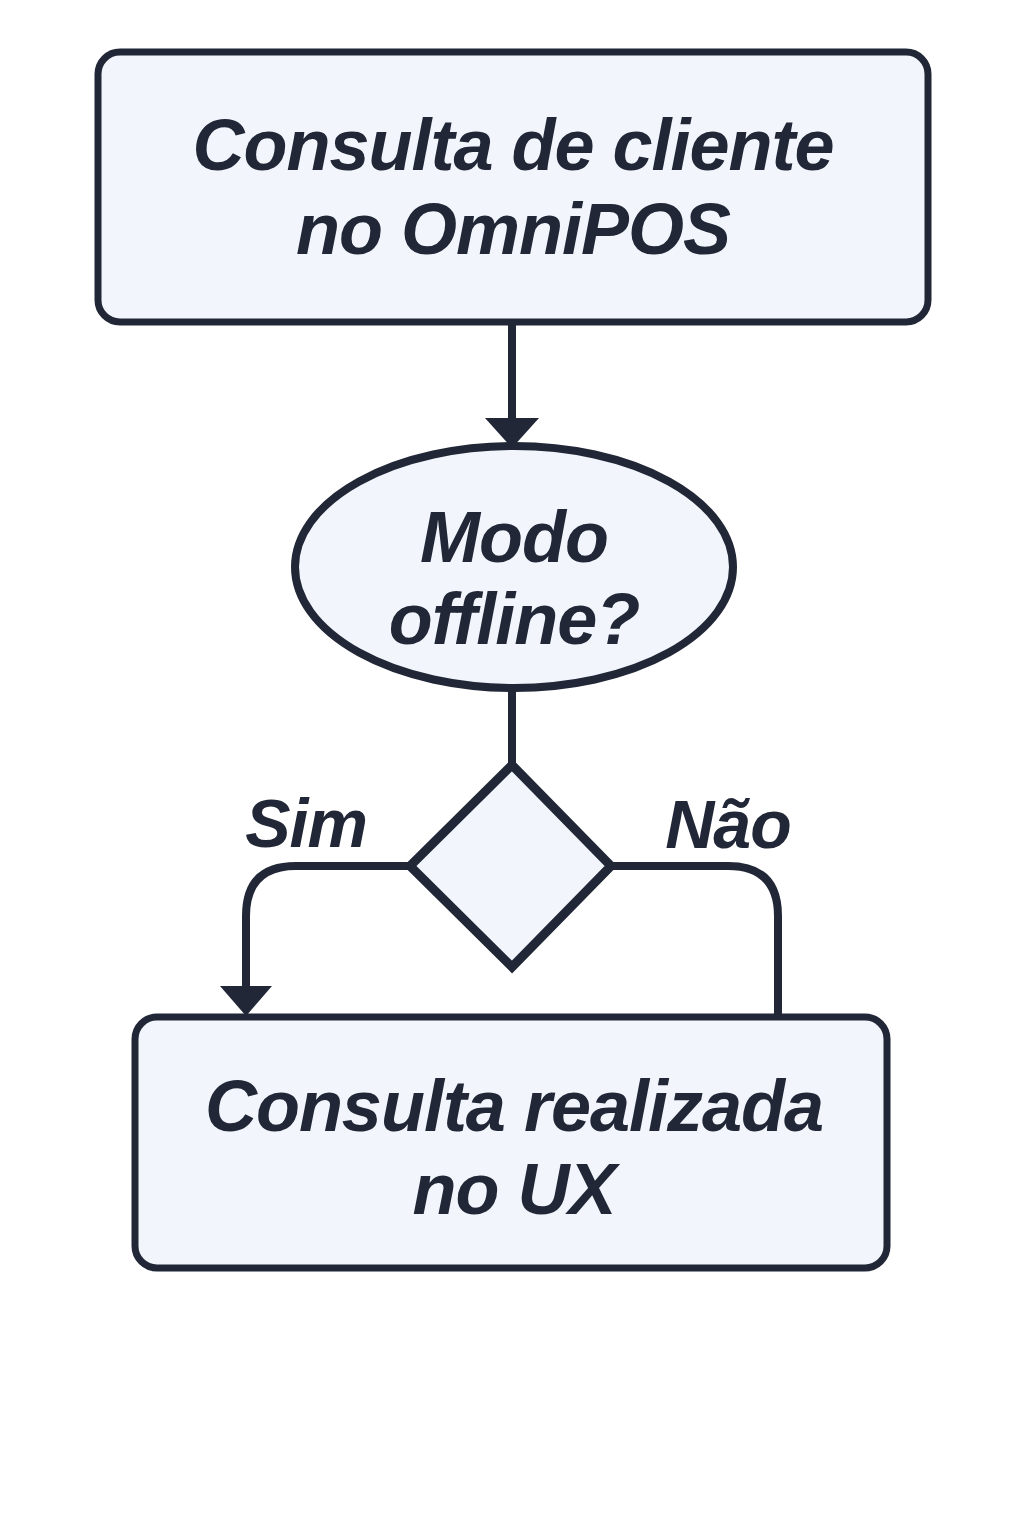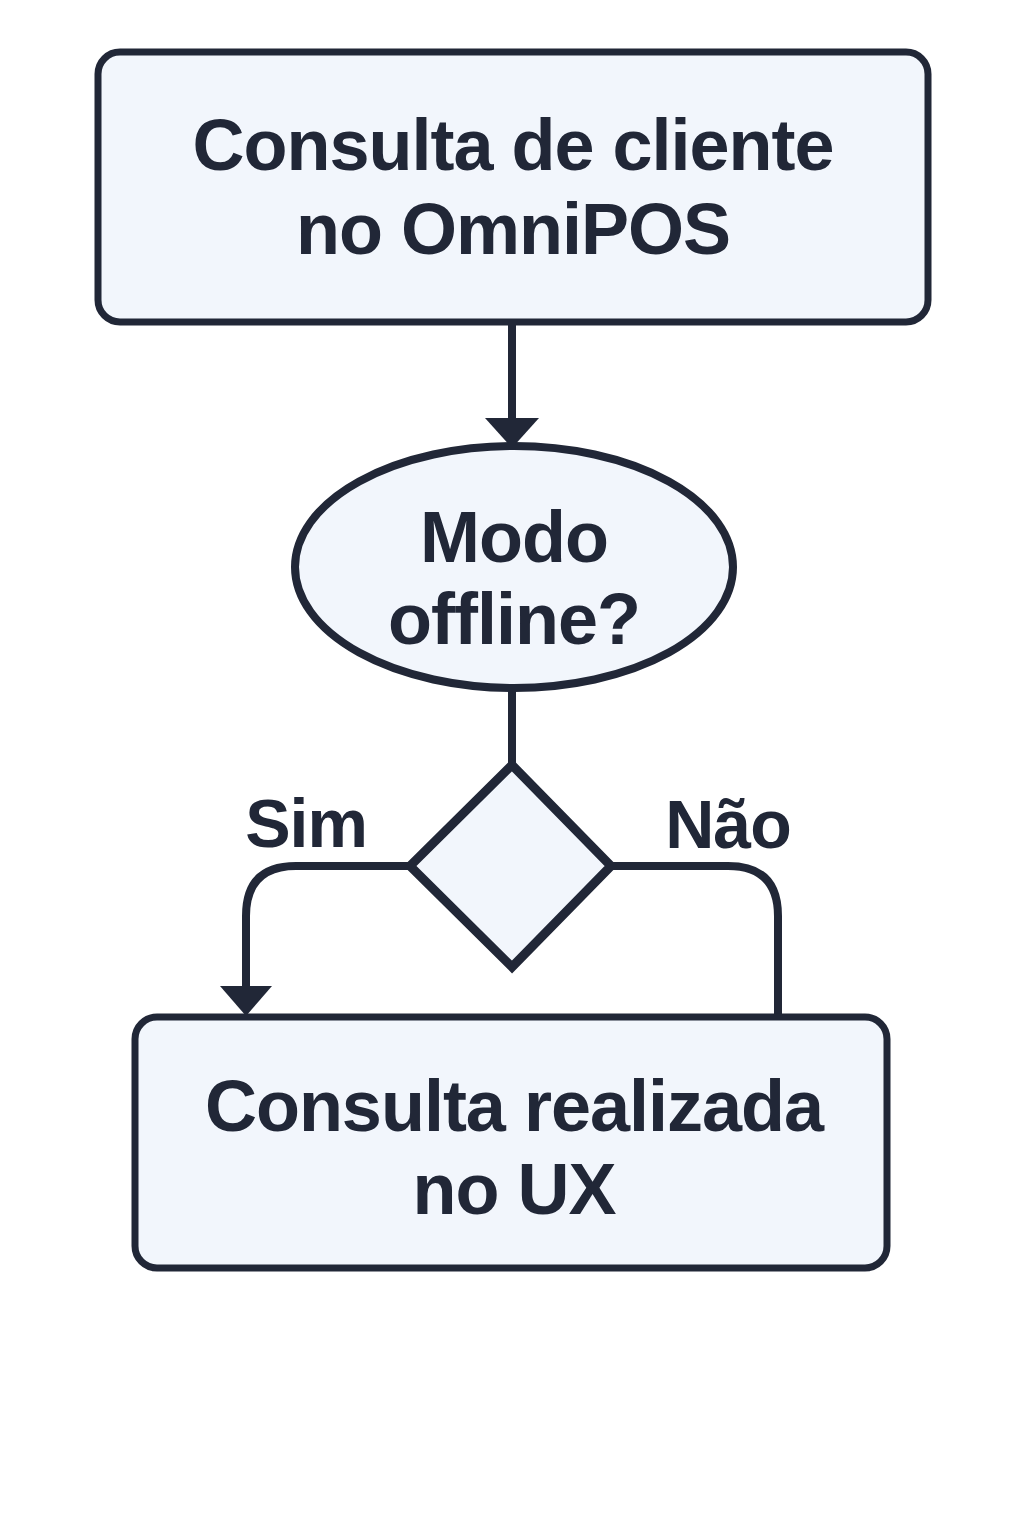--- a/index.html
+++ b/index.html
@@ -8,20 +8,21 @@
     --stroke:#212737;
     --text:#212737;
   }
   *{margin:0;padding:0;box-sizing:border-box;}
   html,body{background:var(--bg);}
   .canvas{
     width:1024px;height:1536px;
     background:var(--bg);
     position:relative;
     font-family:"Liberation Sans", sans-serif;
+    font-style:italic;
   }
   svg{display:block;}
   .shape{
     fill:var(--node-fill);
     stroke:var(--stroke);
   }
   .edge{
     fill:none;
     stroke:var(--stroke);
     stroke-width:8;

